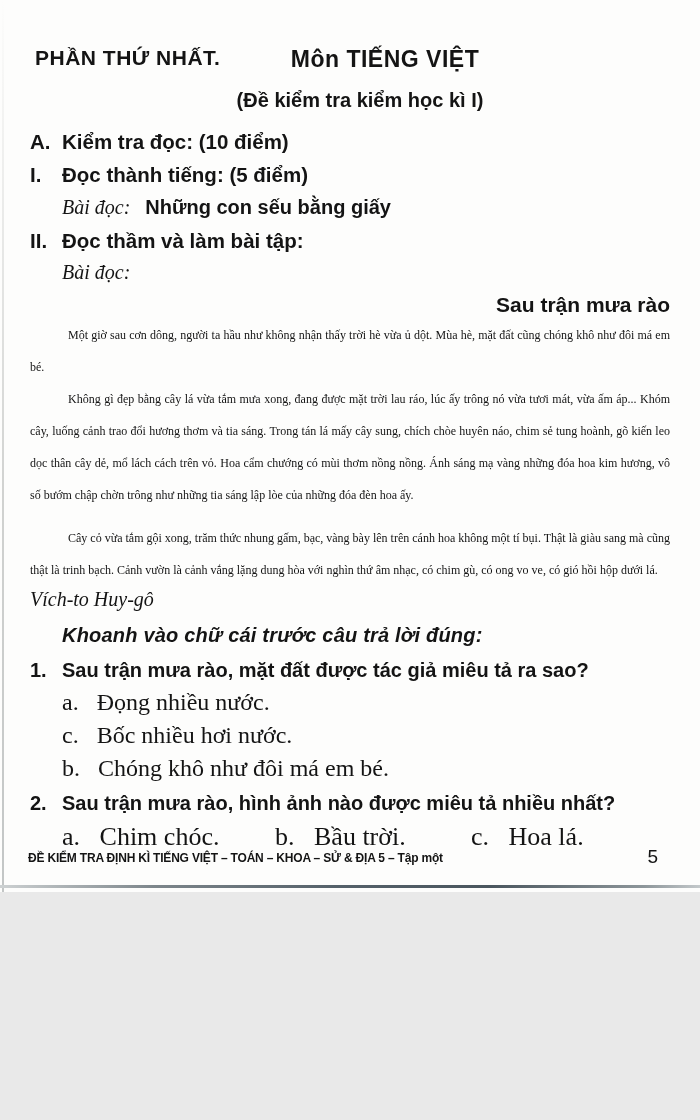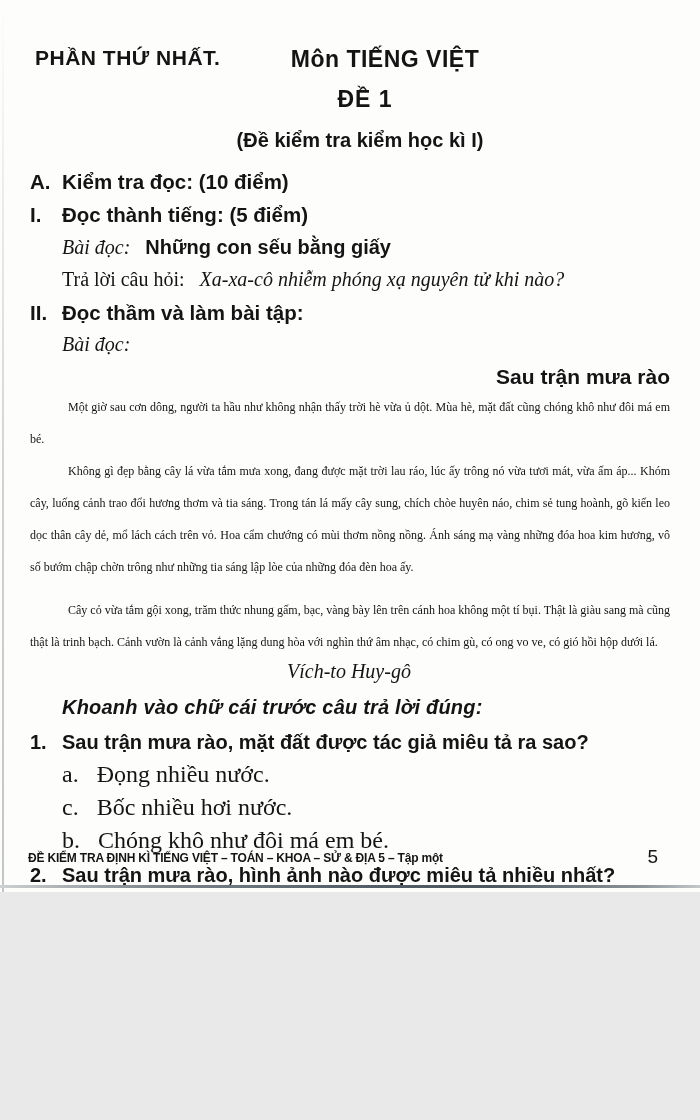--- a/index.html
+++ b/index.html
@@ -67,21 +67,21 @@
     text-align:right;
     font-size:21px;line-height:28px;
   }
   .para{
     font-size:12px;line-height:32px;
     text-align:justify;
     text-indent:38px;
   }
   .para.gap{margin-top:11px;}
   .author{
-    text-align:center;
+    text-align:left;
     font-size:20px;line-height:27px;
     padding-right:2px;
   }
 
   
   .instruction{
     margin-top:8px;
     padding-left:32px;
     font-size:20px;line-height:28px;
     letter-spacing:.2px;
@@ -150,45 +150,39 @@
 <body>
 
 <div class="page">
 
   <div class="content">
 
     <div class="hdr-row">
       <span class="part-label">PHẦN THỨ NHẤT.</span>
       <span class="subject">Môn TIẾNG VIỆT</span>
     </div>
-    <div class="exam-no sans b">ĐỀ 1</div>
     <div class="exam-sub sans b">(Đề kiểm tra kiểm học kì I)</div>
 
     <div class="h-line sans b mt14">
       <span class="num">A.</span>
       <span>Kiểm tra đọc:  (10 điểm)</span>
     </div>
 
     <div class="h-line sans b mt6">
       <span class="num">I.</span>
       <span>Đọc thành tiếng: (5 điểm)</span>
     </div>
 
     <div class="sub-line serif mt6">
       <span class="i">Bài đọc:</span>
       <span>&nbsp;</span>
       <span class="bai-title">Những con sếu bằng giấy</span>
     </div>
 
 
-    <div class="sub-line serif mt5">
-      <span>Trả lời câu hỏi:</span>
-      <span>&nbsp;</span>
-      <span class="i">Xa-xa-cô nhiễm phóng xạ nguyên tử khi nào?</span>
-    </div>
 
     <div class="h-line sans b mt6">
       <span class="num">II.</span>
       <span>Đọc thầm và làm bài tập:</span>
     </div>
     <div class="sub-line serif i mt5">Bài đọc:</div>
 
     <div class="passage-title sans b">Sau trận mưa rào</div>
     <div class="para serif">Một giờ sau cơn dông, người ta hầu như không nhận thấy trời hè vừa ủ dột. Mùa hè, mặt đất cũng chóng khô như đôi má em bé.</div>
     <div class="para serif">Không gì đẹp bằng cây lá vừa tắm mưa xong, đang được mặt trời lau ráo, lúc ấy trông nó vừa tươi mát, vừa ấm áp... Khóm cây, luống cảnh trao đổi hương thơm và tia sáng. Trong tán lá mấy cây sung, chích chòe huyên náo, chim sẻ tung hoành, gõ kiến leo dọc thân cây dẻ, mổ lách cách trên vỏ. Hoa cẩm chướng có mùi thơm nồng nồng. Ánh sáng mạ vàng những đóa hoa kim hương, vô số bướm chập chờn trông như những tia sáng lập lòe của những đóa đèn hoa ấy.</div>

